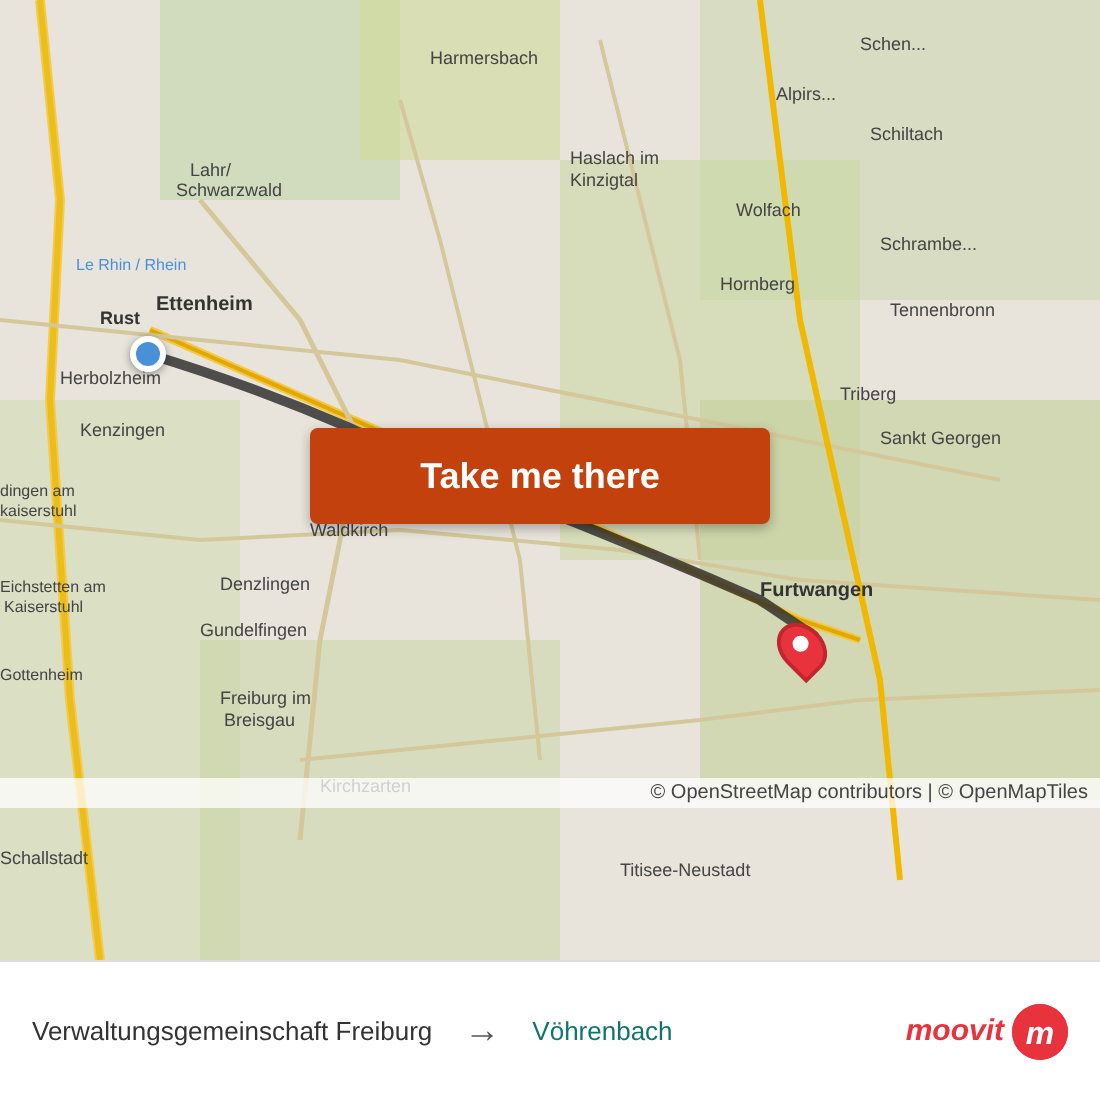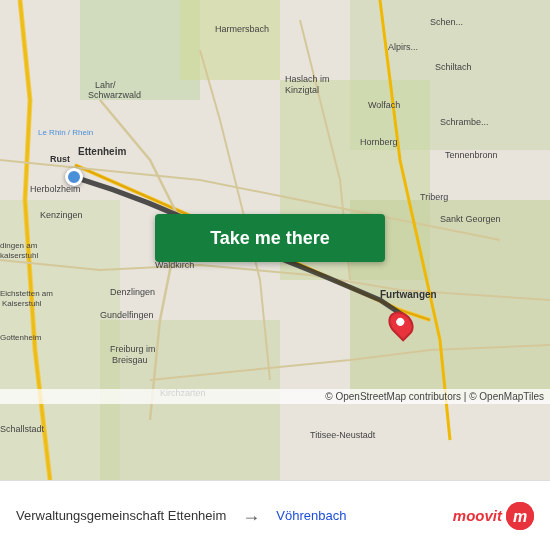--- a/index.html
+++ b/index.html
@@ -26,21 +26,21 @@
       width: 100%; height: 100%;
     }
 
     
     #take-me-there-btn {
       position: absolute;
       top: 214px;
       left: 155px;
       width: 230px;
       height: 48px;
-      background: #15803d;
+      background: #c2410c;
       color: white;
       border: none;
       border-radius: 4px;
       font-size: 18px;
       font-weight: bold;
       cursor: pointer;
       display: flex;
       align-items: center;
       justify-content: center;
       z-index: 10;
@@ -71,21 +71,21 @@
     }
 
     #arrow-icon {
       font-size: 18px;
       color: #555;
       margin: 0 8px;
     }
 
     #destination-label {
       font-size: 13px;
-      color: #1d4ed8;
+      color: #0f766e;
       font-weight: 500;
     }
 
     #moovit-logo {
       display: flex;
       align-items: center;
       gap: 4px;
     }
 
     #moovit-text {
@@ -264,21 +264,21 @@
   </div>
 
   <button id="take-me-there-btn">Take me there</button>
 
   <div id="attribution">© OpenStreetMap contributors | © OpenMapTiles</div>
 </div>
 
 <div id="bottom-bar">
   <div class="bottom-left-info">
     <div class="route-text">
-      <span id="origin-label">Verwaltungsgemeinschaft Ettenheim</span>
+      <span id="origin-label">Verwaltungsgemeinschaft Freiburg</span>
       <span id="arrow-icon">→</span>
       <span id="destination-label">Vöhrenbach</span>
     </div>
   </div>
   <div id="moovit-logo">
     <span id="moovit-text">moovit</span>
     <div id="moovit-icon">
       <svg width="28" height="28" viewBox="0 0 28 28" xmlns="http://www.w3.org/2000/svg">
         <circle cx="14" cy="14" r="14" fill="#e8333d"></circle>
         <text x="14" y="20" text-anchor="middle" font-size="16" font-weight="bold" fill="white" font-family="Arial" font-style="italic">m</text>

